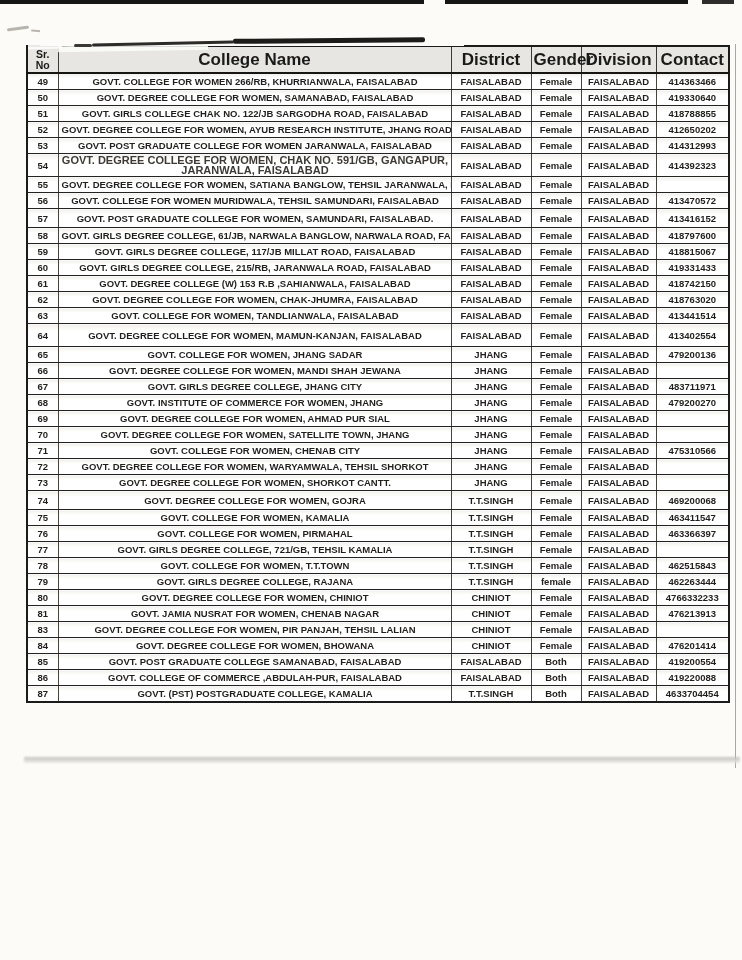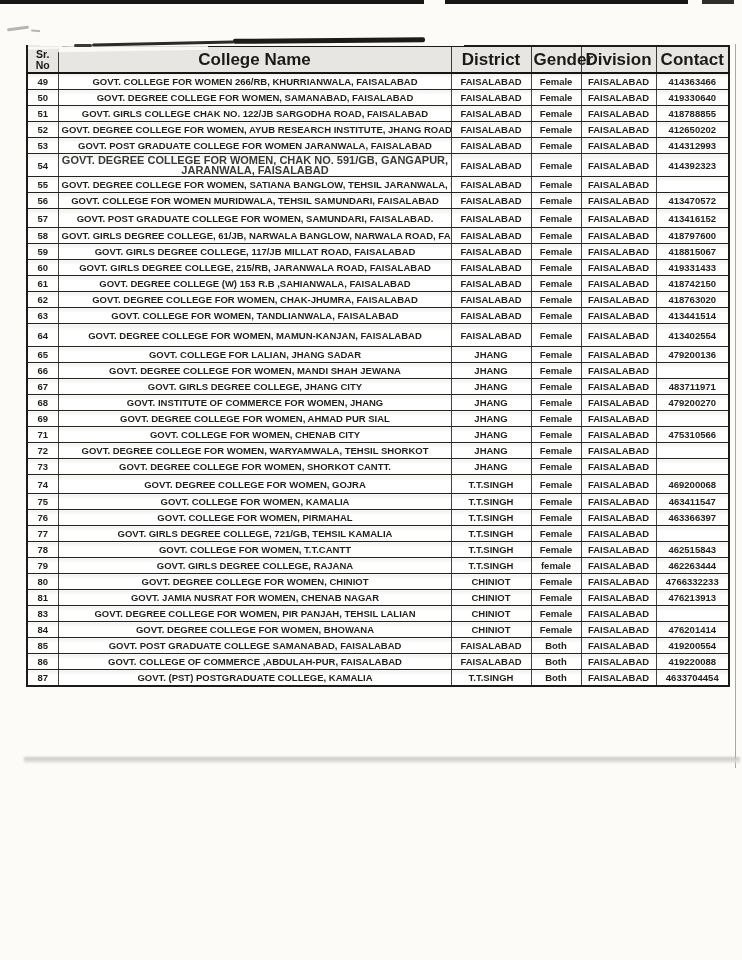--- a/index.html
+++ b/index.html
@@ -220,21 +220,21 @@
       <tr class="h24">
     <td class="c">64</td>
     <td class="name">GOVT. DEGREE COLLEGE FOR WOMEN,  MAMUN-KANJAN, FAISALABAD</td>
     <td class="c">FAISALABAD</td>
     <td class="c">Female</td>
     <td class="c">FAISALABAD</td>
     <td class="c">413402554</td>
   </tr>
       <tr>
     <td class="c">65</td>
-    <td class="name">GOVT. COLLEGE FOR LALIAN, JHANG SADAR</td>
+    <td class="name">GOVT. COLLEGE FOR WOMEN, JHANG SADAR</td>
     <td class="c">JHANG</td>
     <td class="c">Female</td>
     <td class="c">FAISALABAD</td>
     <td class="c">479200136</td>
   </tr>
       <tr>
     <td class="c">66</td>
     <td class="name">GOVT. DEGREE COLLEGE FOR WOMEN, MANDI SHAH JEWANA</td>
     <td class="c">JHANG</td>
     <td class="c">Female</td>
@@ -253,20 +253,28 @@
     <td class="c">68</td>
     <td class="name">GOVT. INSTITUTE OF COMMERCE FOR WOMEN, JHANG</td>
     <td class="c">JHANG</td>
     <td class="c">Female</td>
     <td class="c">FAISALABAD</td>
     <td class="c">479200270</td>
   </tr>
       <tr>
     <td class="c">69</td>
     <td class="name">GOVT. DEGREE COLLEGE FOR WOMEN, AHMAD PUR SIAL</td>
+    <td class="c">JHANG</td>
+    <td class="c">Female</td>
+    <td class="c">FAISALABAD</td>
+    <td class="c"></td>
+  </tr>
+      <tr>
+    <td class="c">70</td>
+    <td class="name">GOVT. DEGREE COLLEGE FOR WOMEN, SATELLITE TOWN, JHANG</td>
     <td class="c">JHANG</td>
     <td class="c">Female</td>
     <td class="c">FAISALABAD</td>
     <td class="c"></td>
   </tr>
       <tr>
     <td class="c">71</td>
     <td class="name">GOVT. COLLEGE FOR WOMEN, CHENAB CITY</td>
     <td class="c">JHANG</td>
     <td class="c">Female</td>
@@ -316,21 +324,21 @@
       <tr>
     <td class="c">77</td>
     <td class="name">GOVT. GIRLS DEGREE COLLEGE, 721/GB, TEHSIL KAMALIA</td>
     <td class="c">T.T.SINGH</td>
     <td class="c">Female</td>
     <td class="c">FAISALABAD</td>
     <td class="c"></td>
   </tr>
       <tr>
     <td class="c">78</td>
-    <td class="name">GOVT. COLLEGE FOR WOMEN, T.T.CANTT</td>
+    <td class="name">GOVT. COLLEGE FOR WOMEN, T.T.TOWN</td>
     <td class="c">T.T.SINGH</td>
     <td class="c">Female</td>
     <td class="c">FAISALABAD</td>
     <td class="c">462515843</td>
   </tr>
       <tr>
     <td class="c">79</td>
     <td class="name">GOVT. GIRLS DEGREE COLLEGE, RAJANA</td>
     <td class="c">T.T.SINGH</td>
     <td class="c">female</td>

